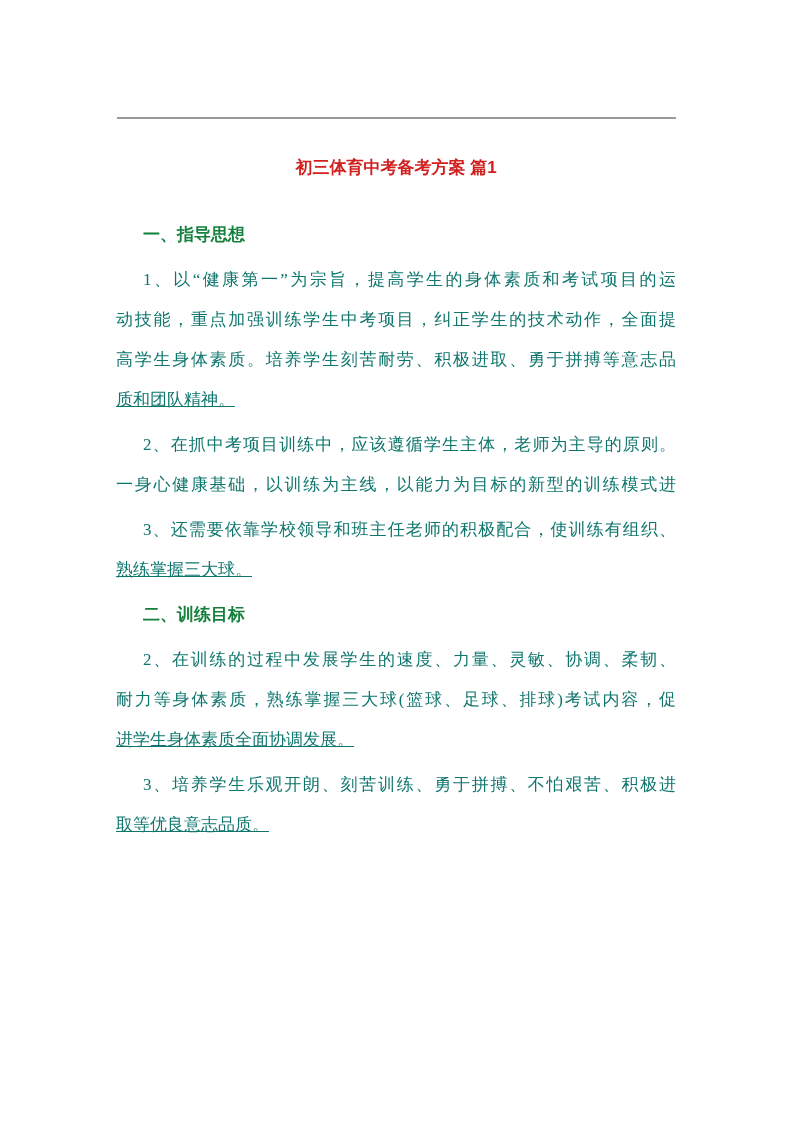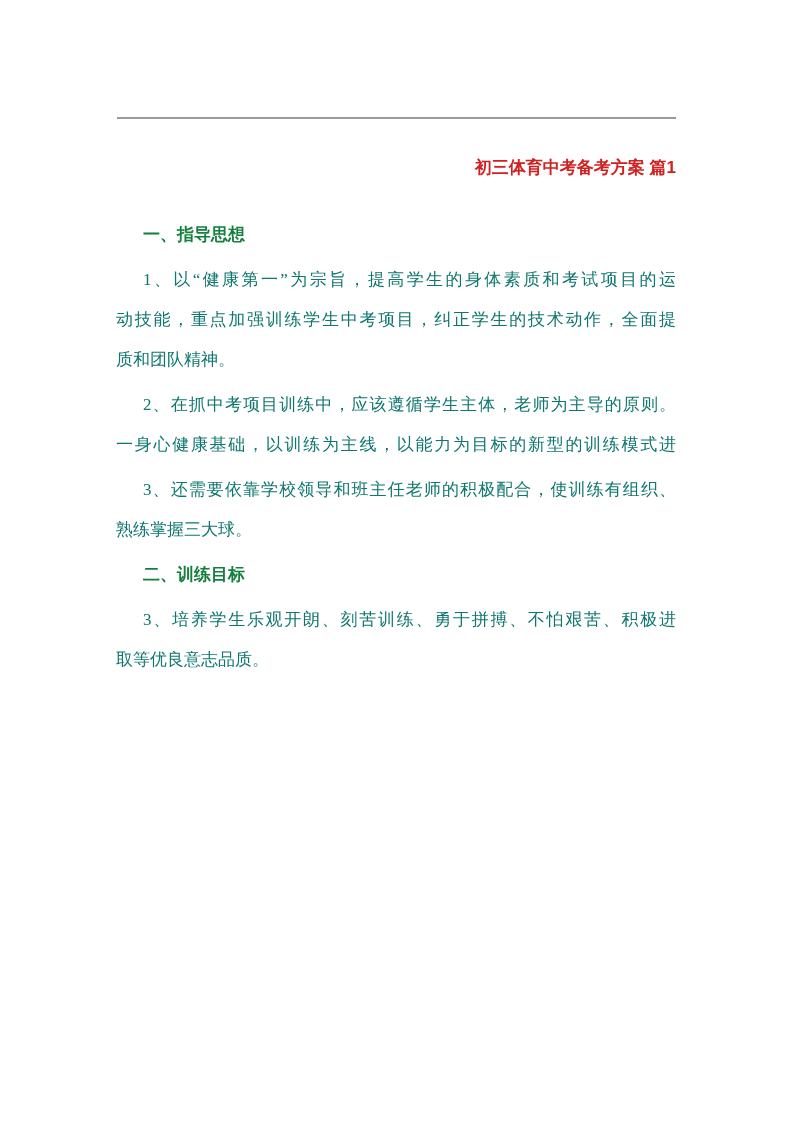--- a/index.html
+++ b/index.html
@@ -28,21 +28,21 @@
     position: absolute;
     top: 148px;
     left: 116px;
     width: 560px;
   }
   .doc-title {
     font-family: "Liberation Sans", "DejaVu Sans", sans-serif;
     font-weight: bold;
     font-size: 17px;
     line-height: 40px;
-    text-align: right;
+    text-align: center;
     margin: 0 0 27px 0;
   }
   .heading {
     font-weight: bold;
     font-size: 17px;
     line-height: 40px;
     padding-left: 27px;
     color: #15803d;
     margin: 0 0 5px 0;
   }
@@ -56,44 +56,51 @@
     text-align-last: justify;
     color: #0f766e;
     white-space: normal;
   }
   .line.first {
     text-indent: 27px;
   }
   .line.last {
     text-align: left;
     text-align-last: left;
+    text-decoration: underline;
   }
 </style>
 </head>
 <body>
 
 <div class="page">
   <div class="header-rule" style="border-top-color: rgb(154, 154, 154);"></div>
   <div class="content">
     <div class="doc-title" style="color: rgb(208, 32, 32);">初三体育中考备考方案 篇1</div>
     <div>
         <div class="heading">一、指导思想</div>
         <div class="paragraph">
           <div class="line first">1、以“健康第一”为宗旨，提高学生的身体素质和考试项目的运</div>
           <div class="line">动技能，重点加强训练学生中考项目，纠正学生的技术动作，全面提</div>
+          <div class="line">高学生身体素质。培养学生刻苦耐劳、积极进取、勇于拼搏等意志品</div>
           <div class="line last">质和团队精神。</div>
         </div>
         <div class="paragraph">
           <div class="line first">2、在抓中考项目训练中，应该遵循学生主体，老师为主导的原则。</div>
           <div class="line">一身心健康基础，以训练为主线，以能力为目标的新型的训练模式进</div>
         </div>
         <div class="paragraph">
           <div class="line first">3、还需要依靠学校领导和班主任老师的积极配合，使训练有组织、</div>
           <div class="line last">熟练掌握三大球。</div>
         </div>
         <div class="heading">二、训练目标</div>
         <div class="paragraph">
+          <div class="line first">2、在训练的过程中发展学生的速度、力量、灵敏、协调、柔韧、</div>
+          <div class="line">耐力等身体素质，熟练掌握三大球(篮球、足球、排球)考试内容，促</div>
+          <div class="line last">进学生身体素质全面协调发展。</div>
+        </div>
+        <div class="paragraph">
           <div class="line first">3、培养学生乐观开朗、刻苦训练、勇于拼搏、不怕艰苦、积极进</div>
           <div class="line last">取等优良意志品质。</div>
         </div>
       </div>
   </div>
 </div>
 
 </body></html>

